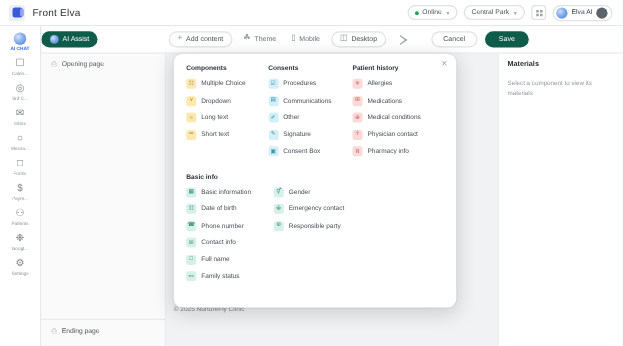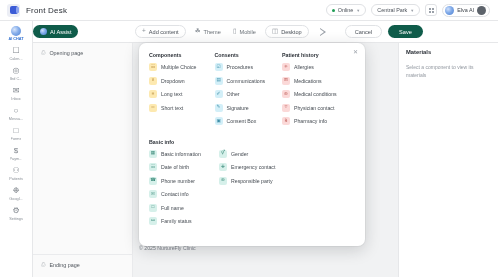--- a/index.html
+++ b/index.html
@@ -154,21 +154,21 @@
 </style>
 </head>
 <body>
 
 <div id="app">
 
   <div class="topbar">
     <div class="app-logo">
         <div class="app-logo-inner"></div>
       </div>
-    <div class="app-title">Front Desk</div>
+    <div class="app-title">Front Elva</div>
     <div class="topbar-right">
       <div class="pill">
         <span class="dot-online"></span>
         <span>Online</span>
         <span class="caret">▼</span>
       </div>
       <div class="pill">
         <span>Central Park</span>
         <span class="caret">▼</span>
       </div>

